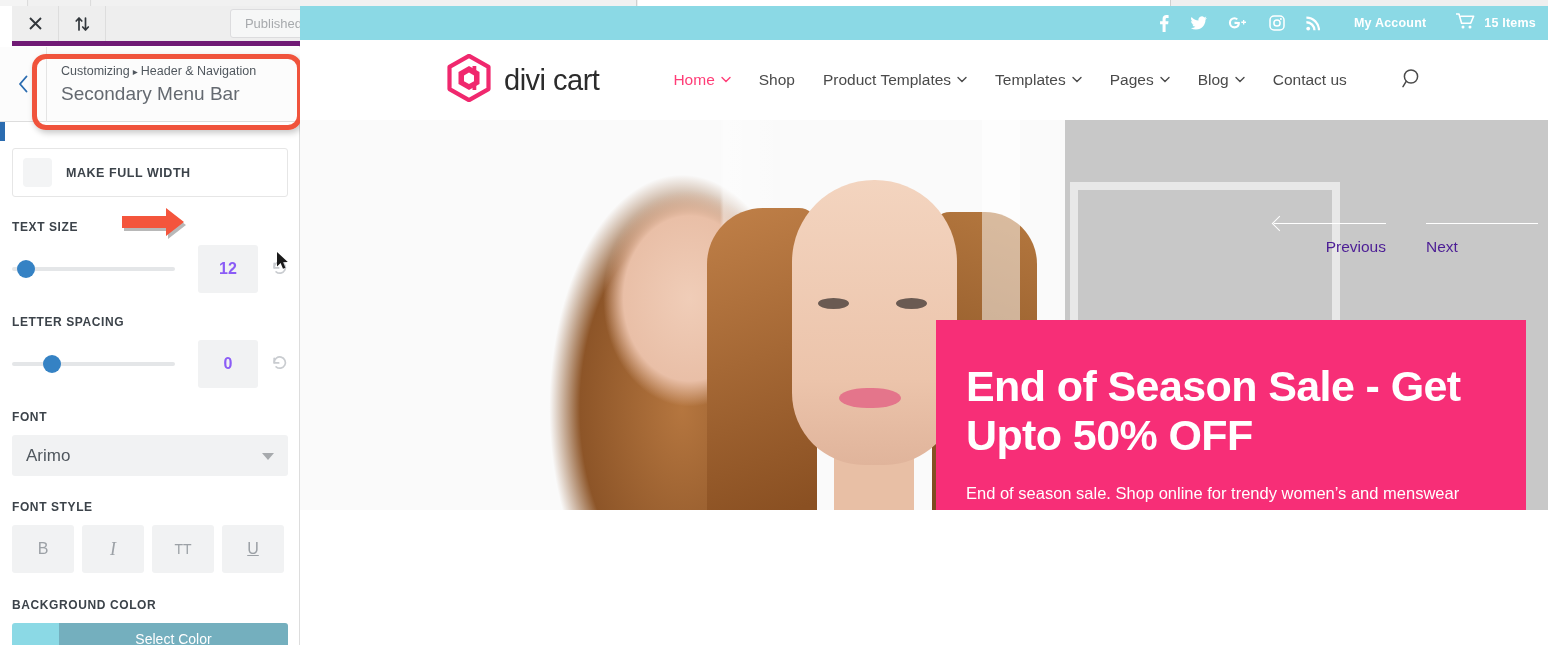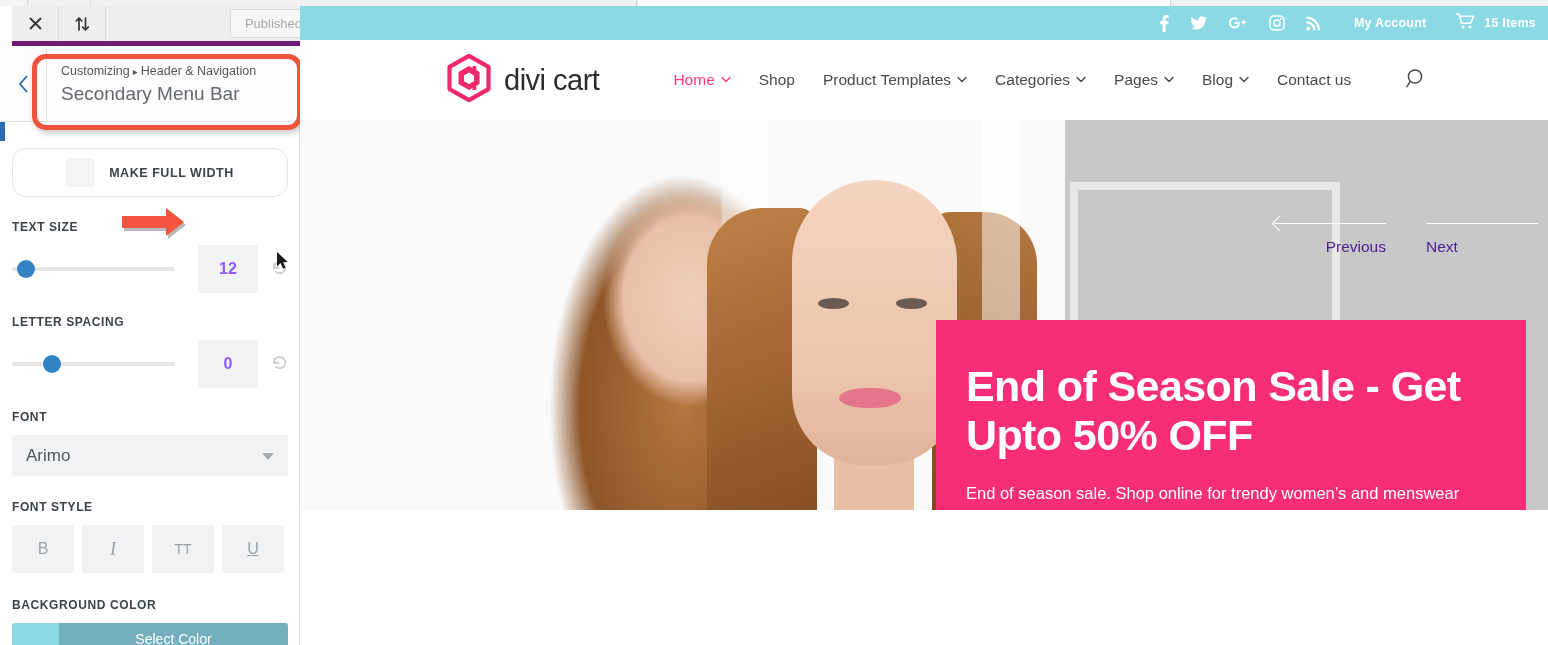--- a/index.html
+++ b/index.html
@@ -62,22 +62,22 @@
     position: absolute; top: 48px; left: 32px; width: 270px; height: 76px;
     border: 5px solid #f0533c; border-radius: 14px;
     box-shadow: 2px 3px 6px rgba(0,0,0,.22);
     pointer-events: none;
   }
 
   .controls { position: absolute; top: 128px; left: 0; width: 300px; padding: 14px 12px 0 12px; }
 
   .fullwidth-row {
     display: flex; align-items: center; gap: 14px;
-    border: 1px solid #e6e6e6; border-radius: 14px;
-    padding: 9px 10px; background: #ffffff; margin-bottom: 23px; justify-content: center;
+    border: 1px solid #e6e6e6; border-radius: 3px;
+    padding: 9px 10px; background: #ffffff; margin-bottom: 23px;
   }
   .checkbox { width: 29px; height: 29px; background: #f3f4f5; border-radius: 4px; }
   .fullwidth-label { font-size: 12.5px; font-weight: bold; color: #3c434a; letter-spacing: .55px; }
 
   .ctl-label { font-size: 12px; font-weight: bold; color: #3c434a; letter-spacing: .6px; margin-bottom: 11px; }
   .slider-row { display: flex; align-items: center; margin-bottom: 22px; }
   .track { position: relative; width: 163px; height: 4px; background: #e4e6e8; border-radius: 2px; }
   .handle { position: absolute; top: -7px; width: 18px; height: 18px; border-radius: 50%; background: #3582c4; }
   .numbox {
     width: 60px; height: 48px; background: #f1f2f3; border-radius: 3px;
@@ -382,21 +382,21 @@
         </div>
         <div class="nav-item">
           <span>Product Templates</span>
           <span class="chev">
             <svg width="10" height="7" viewBox="0 0 10 7">
                 <path d="M1 1.4 L5 5.4 L9 1.4" stroke="#4a4a4a" stroke-width="1.4" fill="none" stroke-linecap="round"></path>
               </svg>
           </span>
         </div>
         <div class="nav-item">
-          <span>Categories</span>
+          <span>Templates</span>
           <span class="chev">
             <svg width="10" height="7" viewBox="0 0 10 7">
                 <path d="M1 1.4 L5 5.4 L9 1.4" stroke="#4a4a4a" stroke-width="1.4" fill="none" stroke-linecap="round"></path>
               </svg>
           </span>
         </div>
         <div class="nav-item">
           <span>Pages</span>
           <span class="chev">
             <svg width="10" height="7" viewBox="0 0 10 7">

